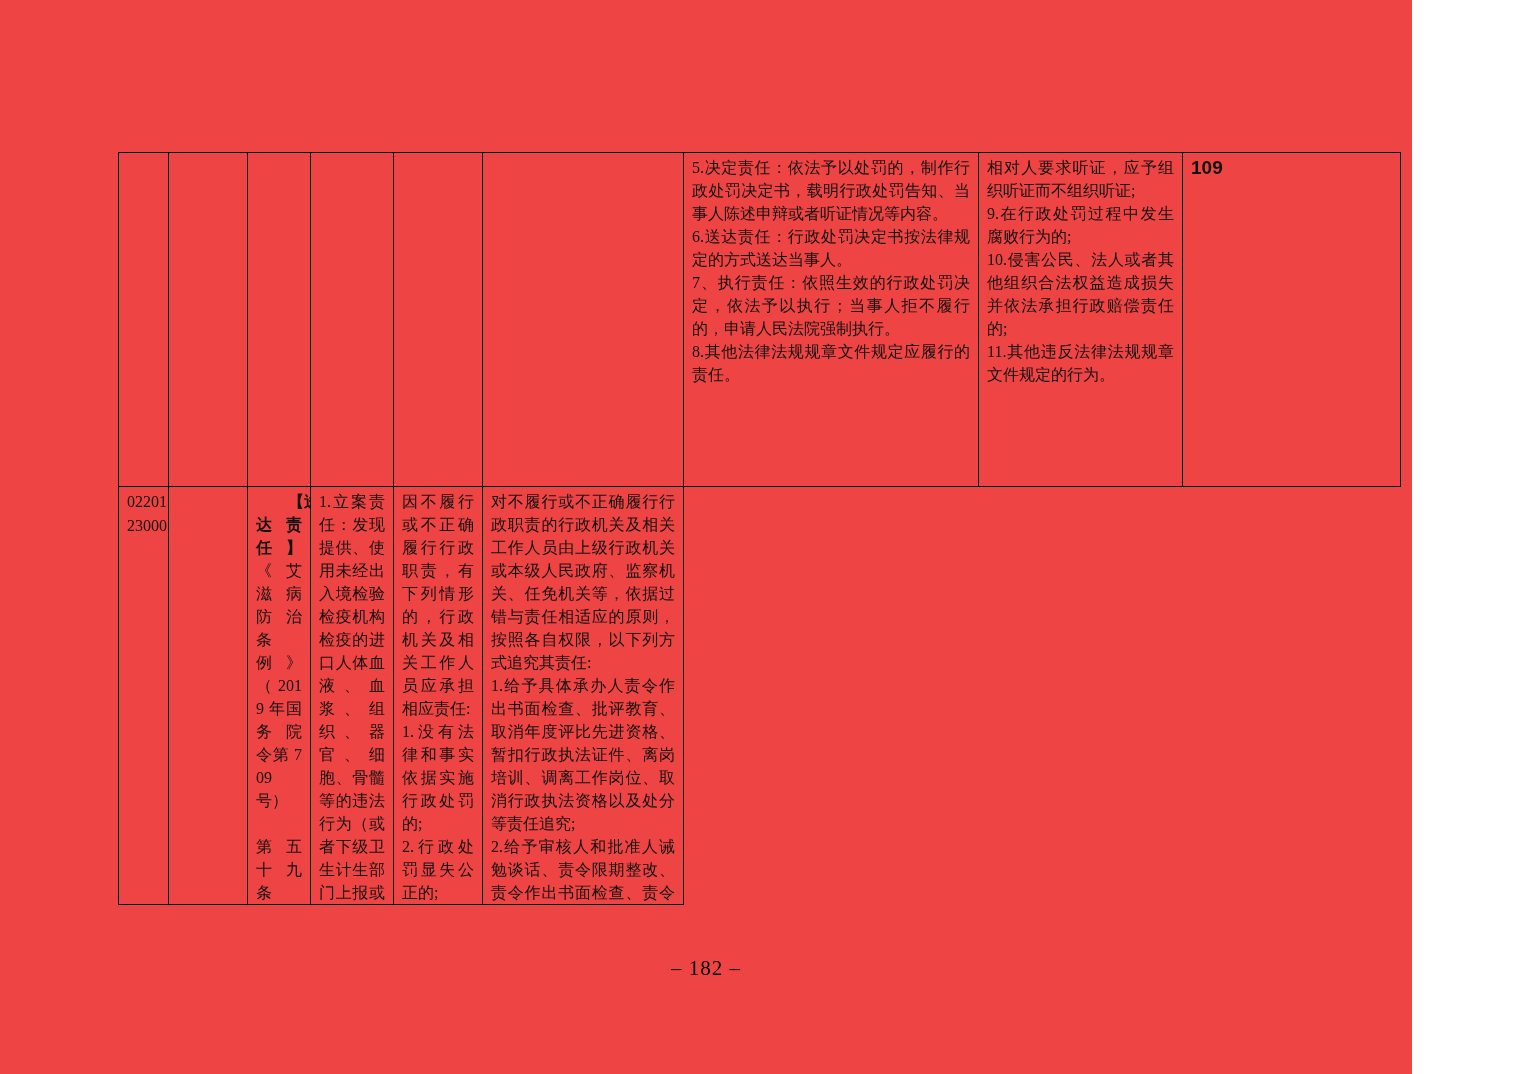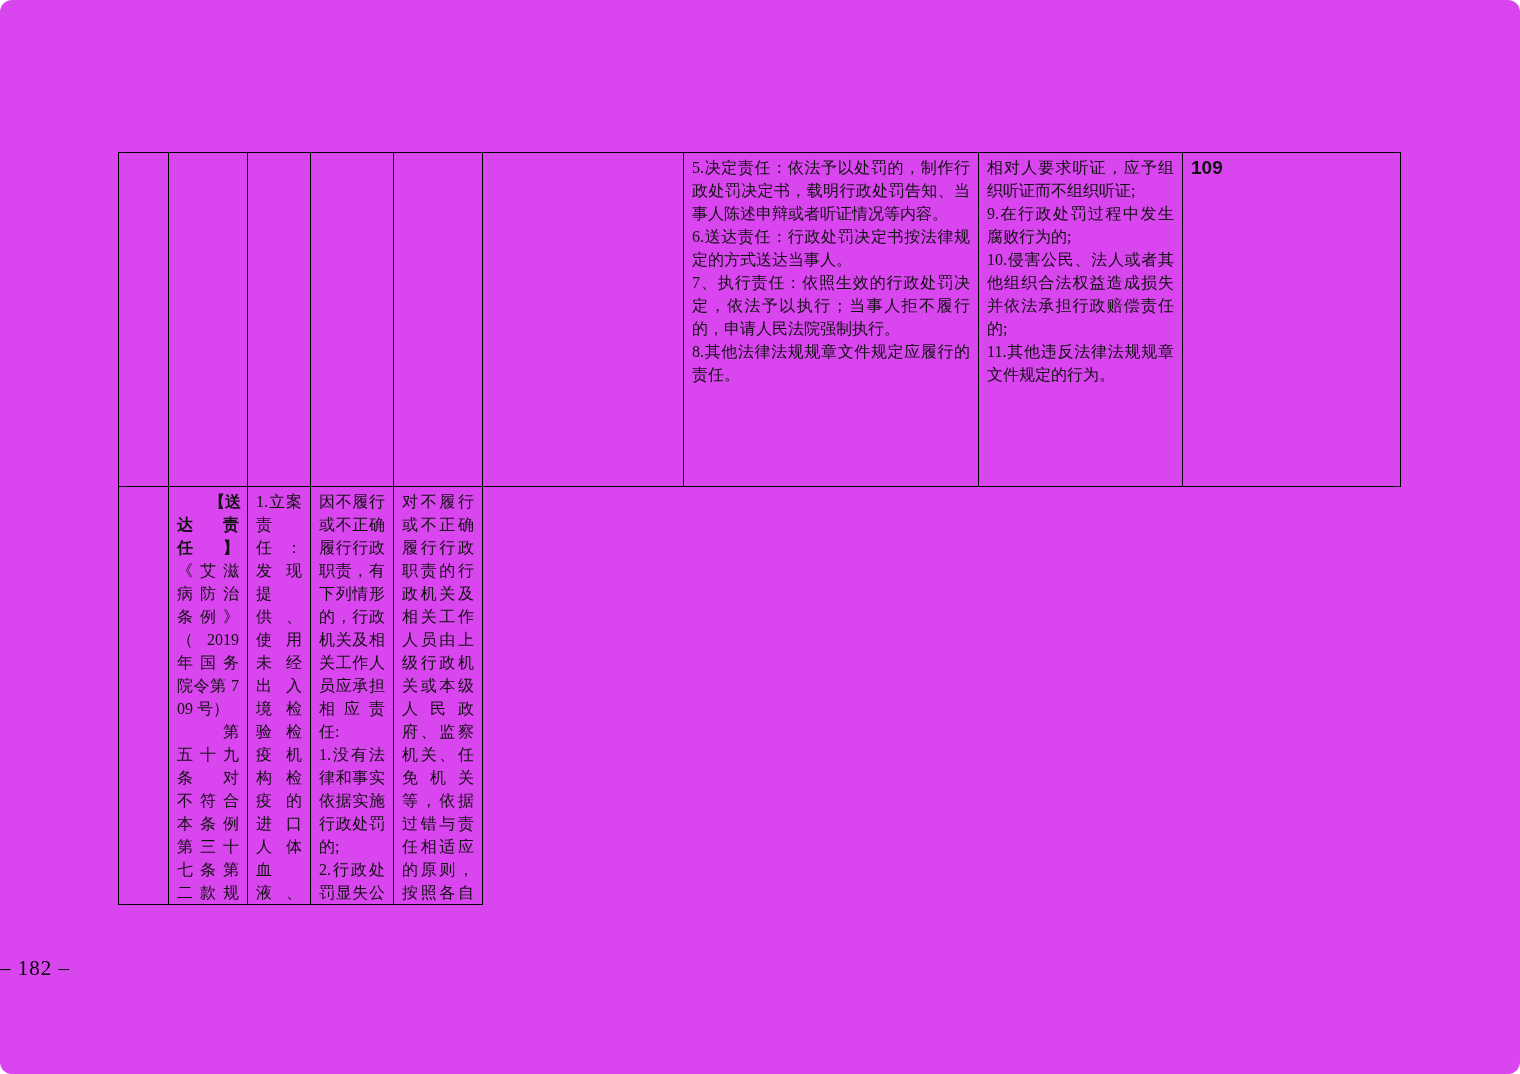--- a/index.html
+++ b/index.html
@@ -1,20 +1,19 @@
 <!DOCTYPE html>
 <html><head>
 <meta charset="utf-8">
 <style>
   html,body { margin:0; padding:0; background:#ffffff; }
   .page {
-    position:relative; width:1520px; height:1074px; background:#d946ef;
+    position:relative; width:1412px; height:1074px; background:#ef4444;
     font-family:"Liberation Serif","DejaVu Serif",serif; color:#111;
     overflow:hidden;
-    border-radius:12px;
   }
   .tbl {
     position:absolute; left:118px; top:152px; width:1282px; height:752px;
     display:grid;
     grid-template-columns:50px 79px 63px 83px 89px 201px 295px 204px 218px;
     grid-template-rows:334px 418px;
     border-top:1px solid #000; border-left:1px solid #000;
   }
   .cell {
     box-sizing:border-box; border-right:1px solid #000; border-bottom:1px solid #000;
@@ -26,21 +25,21 @@
   }
   .indent-first { text-indent:2em; }
   .b { font-weight:bold; }
   .seq {
     font-family:"Liberation Sans","DejaVu Sans",sans-serif;
     font-weight:bold; font-size:19px; line-height:24px; text-align:left;
     white-space:pre-wrap;
   }
   .code { font-size:16px; line-height:24px; white-space:pre-wrap; text-align:left; }
   .pageno {
-    position:absolute; left:0; right:0; top:956px; text-align:left;
+    position:absolute; left:0; right:0; top:956px; text-align:center;
     font-size:21px; letter-spacing:1px; color:#000;
   }
 </style>
 </head>
 <body>
 
 <div class="page">
 
   <div class="tbl">
 
@@ -72,20 +71,24 @@
       <div class="txt">相对人要求听证，应予组织听证而不组织听证;
 9.在行政处罚过程中发生腐败行为的;
 10.侵害公民、法人或者其他组织合法权益造成损失并依法承担行政赔偿责任的;
 11.其他违反法律法规规章文件规定的行为。</div>
     </div>
 
     <div class="cell">
       <div class="seq">109</div>
     </div>
     <div class="cell">
+      <div class="code">02201
+23000</div>
+    </div>
+    <div class="cell">
       <div class="txt"></div>
     </div>
     <div class="cell">
       <div class="txt indent-first"><span class="b">【送达责任】</span><span>《艾滋病防治条例》（2019 年国务院令第 709 号）
 　　第五十九条　对不符合本条例第三十七条第二款规定进出口的人体血液、血浆、组织、器官、细胞、骨髓等，进出口口岸出入境检验检疫机构应当禁止出入境或者监督销毁。提供、使用未经出入境检验检疫机构检疫的进口人体血液、血浆、组织、器官、细胞、骨髓等的，由县级以上人民政府卫生主管部门没收违法物品以及违法所得，并处违法物品货值金额 8 倍以上 5 倍</span></div>
     </div>
     <div class="cell">
       <div class="txt">1.立案责任：发现提供、使用未经出入境检验检疫机构检疫的进口人体血液、血浆、组织、器官、细胞、骨髓等的违法行为（或者下级卫生计生部门上报或其他机关移送的违法案件等），予以审查，决定是否立案。
 2.调查责任：对立案的案件，指定专人负责，及时组织调查取证，与当事人有直接利害关系的应当回避。执法人员不得少于两人，调查时应出示执法证件，允许当事人辩解陈述。执法人员应保守有关秘密。
 3.审查责任：审理案件调查报告，对案件违法事实、证据、调查取证程序、法律适用、处罚种类和幅度、当事人陈述和申辩理由等方面进行审查，提出处理意见（主要证据不足时，以适当的方式补充调查）。</div>

